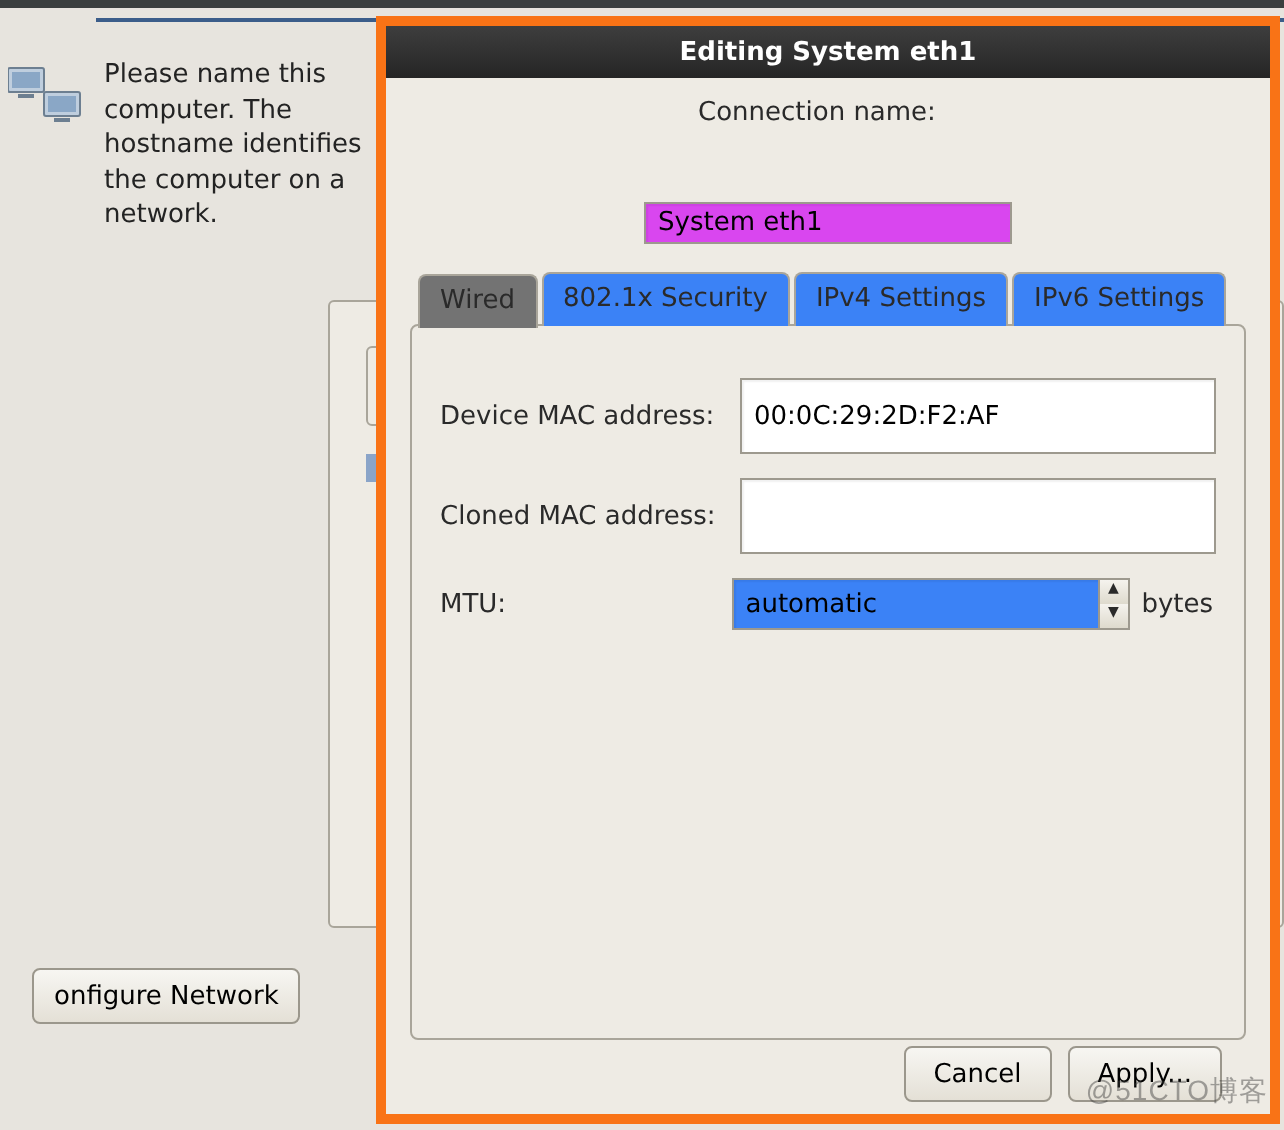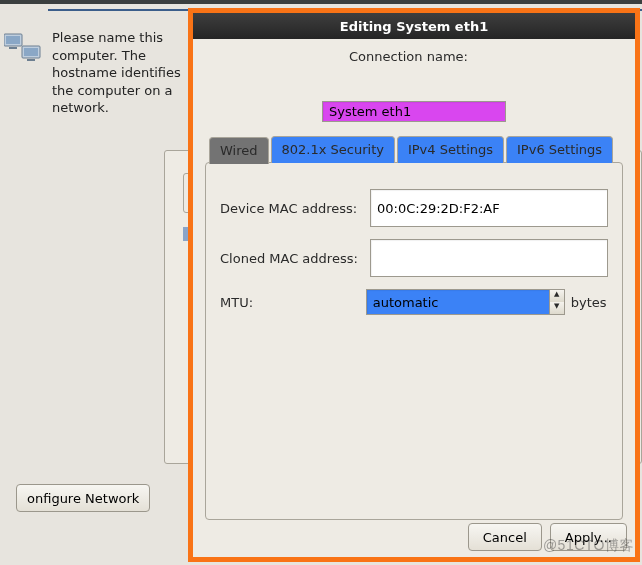--- a/index.html
+++ b/index.html
@@ -190,21 +190,21 @@
       flex: 1;
       background: linear-gradient(#f5f3ee,#dedacd);
       font-size: 7px;
       text-align: center;
       cursor:pointer;
     }
     .bytes { width: 40px; }
 
     .dlg-buttons {
       position: absolute;
-      right: 8px; bottom: 6px;
+      right: 24px; bottom: 6px;
       display: flex; gap: 8px;
     }
     .dlg-btn { min-width: 72px; }
 
     .watermark {
       position: absolute;
       right: 8px; bottom: 10px;
       font-size: 14px;
       color: rgba(60,60,60,0.45);
       pointer-events: none;

